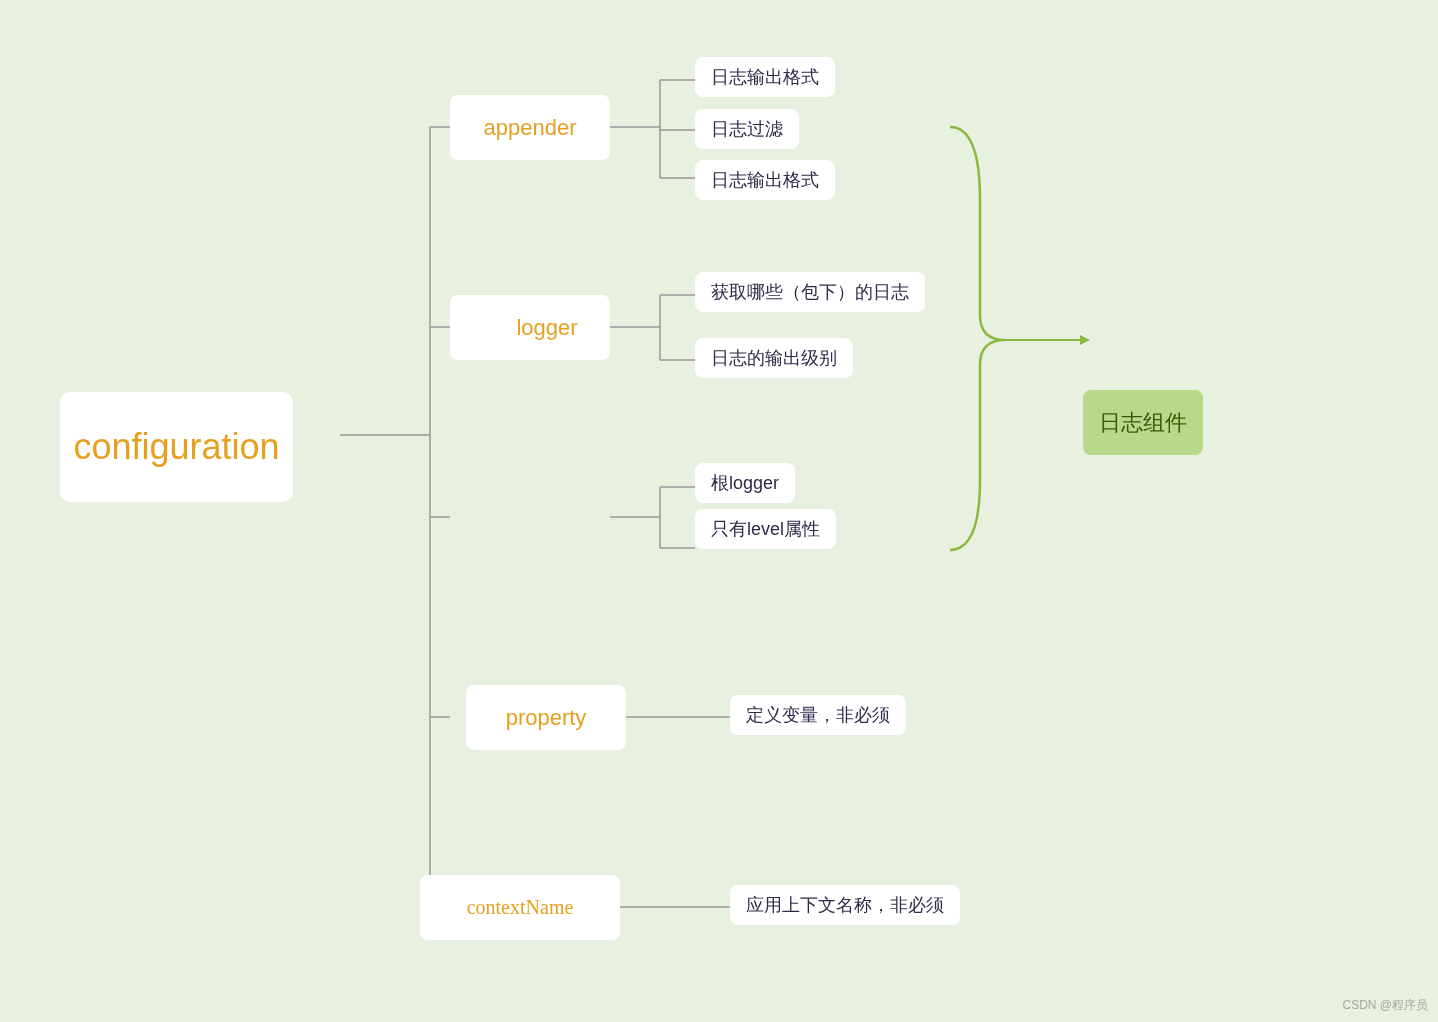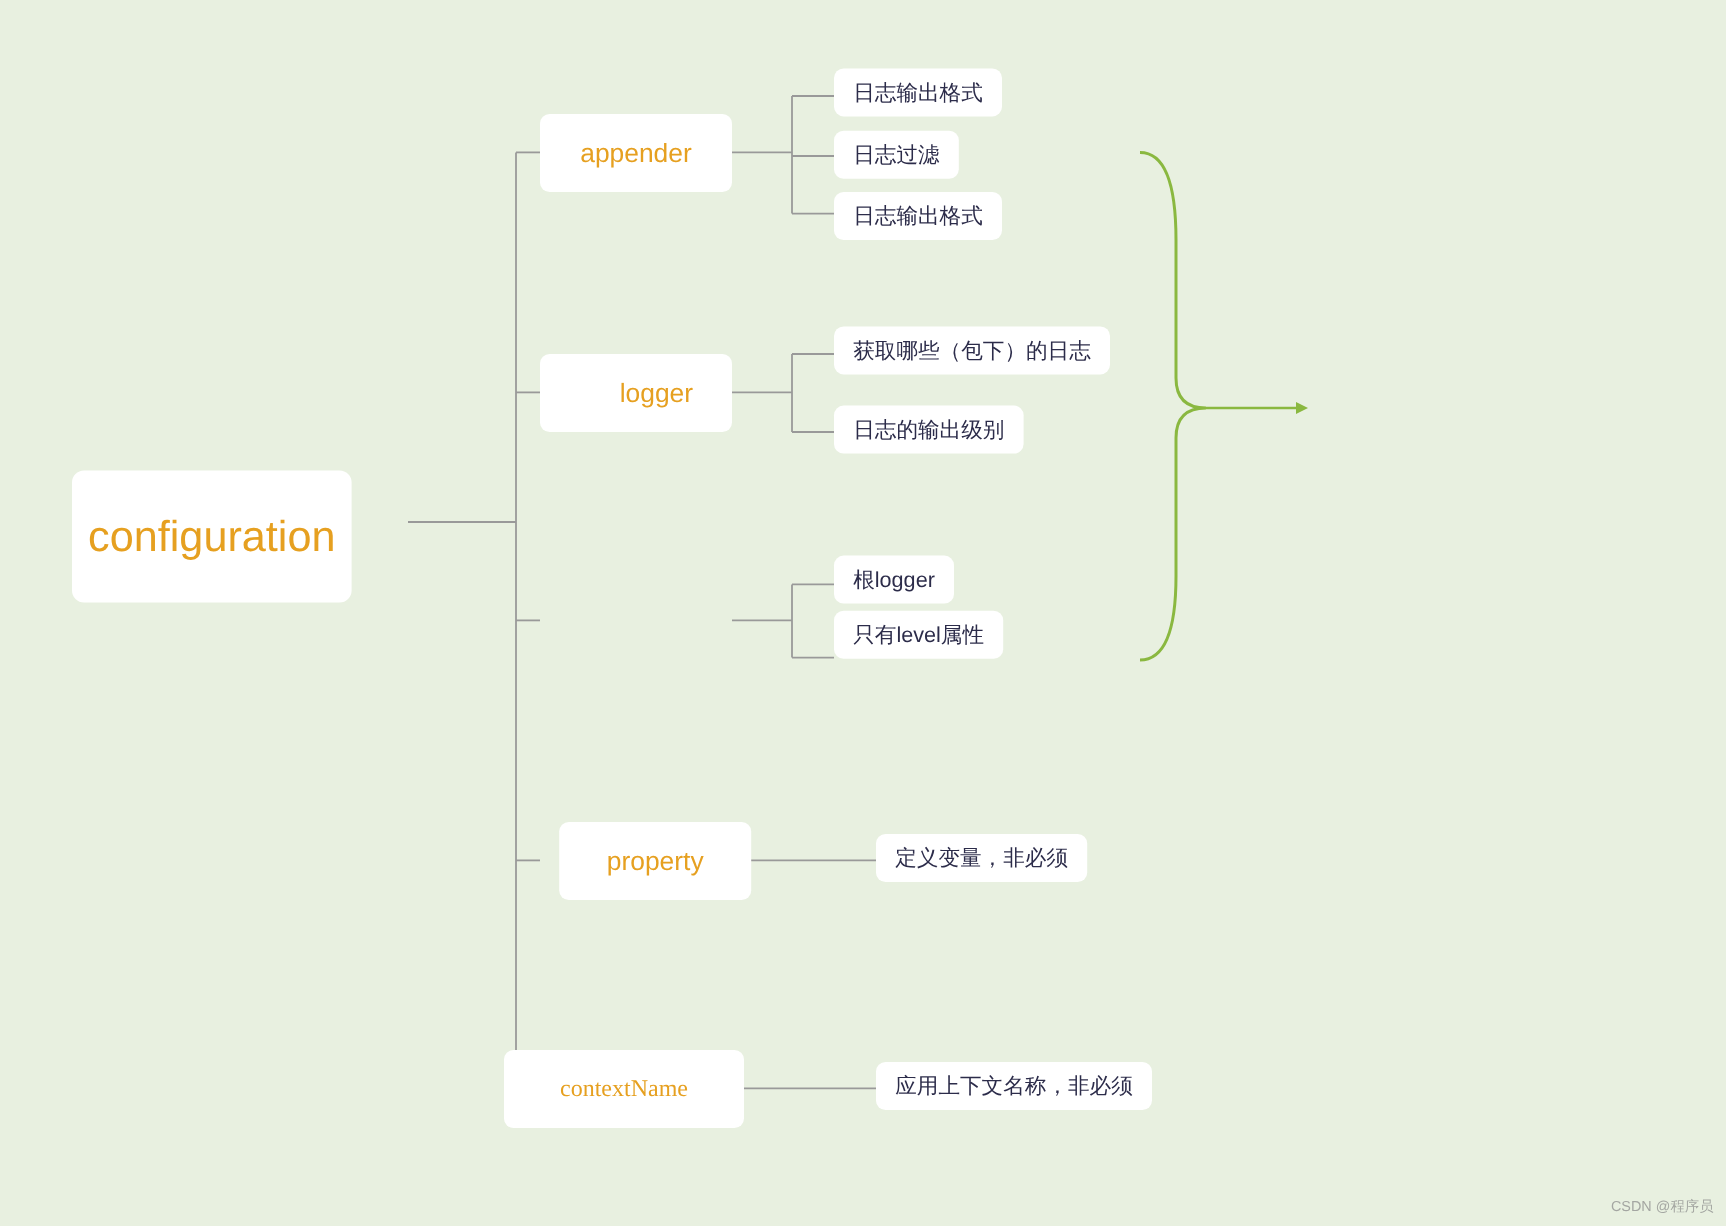--- a/index.html
+++ b/index.html
@@ -199,17 +199,20 @@
   </div>
 
   <div class="node-leaf" style="left:730px; top:695px;">
     <span class="node-text">定义变量，非必须</span>
   </div>
 
   <div class="node-leaf" style="left:730px; top:885px;">
     <span class="node-text">应用上下文名称，非必须</span>
   </div>
 
+  <div class="node-log-component">
+    <span class="node-text">日志组件</span>
+  </div>
 
   <div class="watermark">
     <span>CSDN @程序员</span>
   </div>
 </div>
 
 </body></html>

